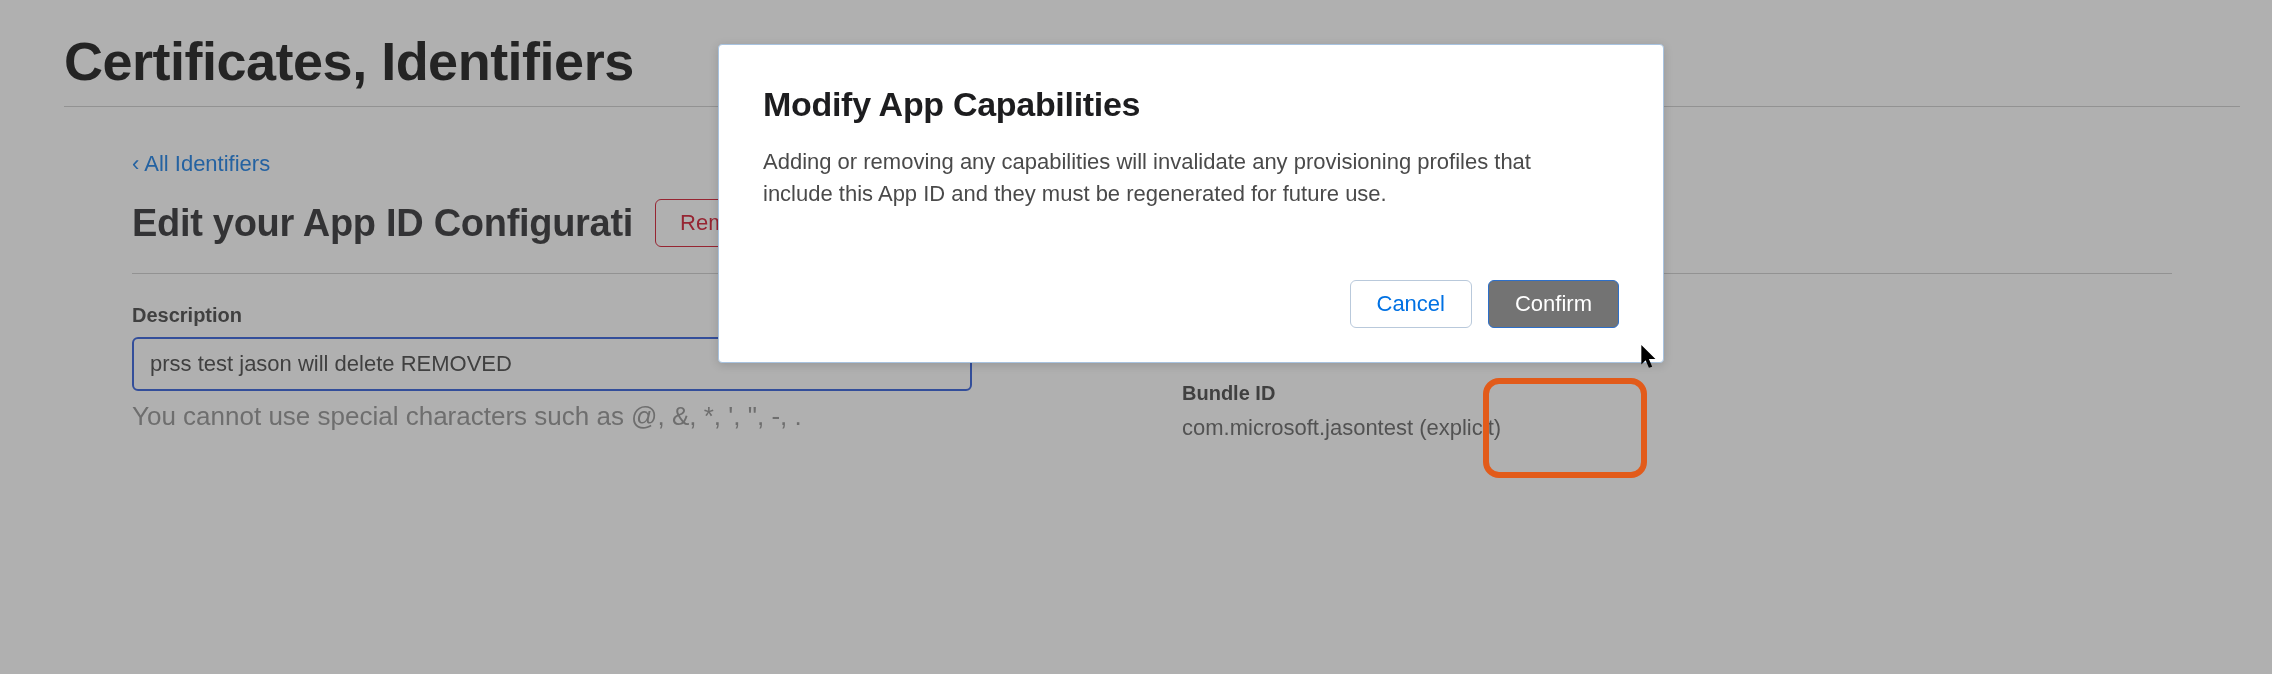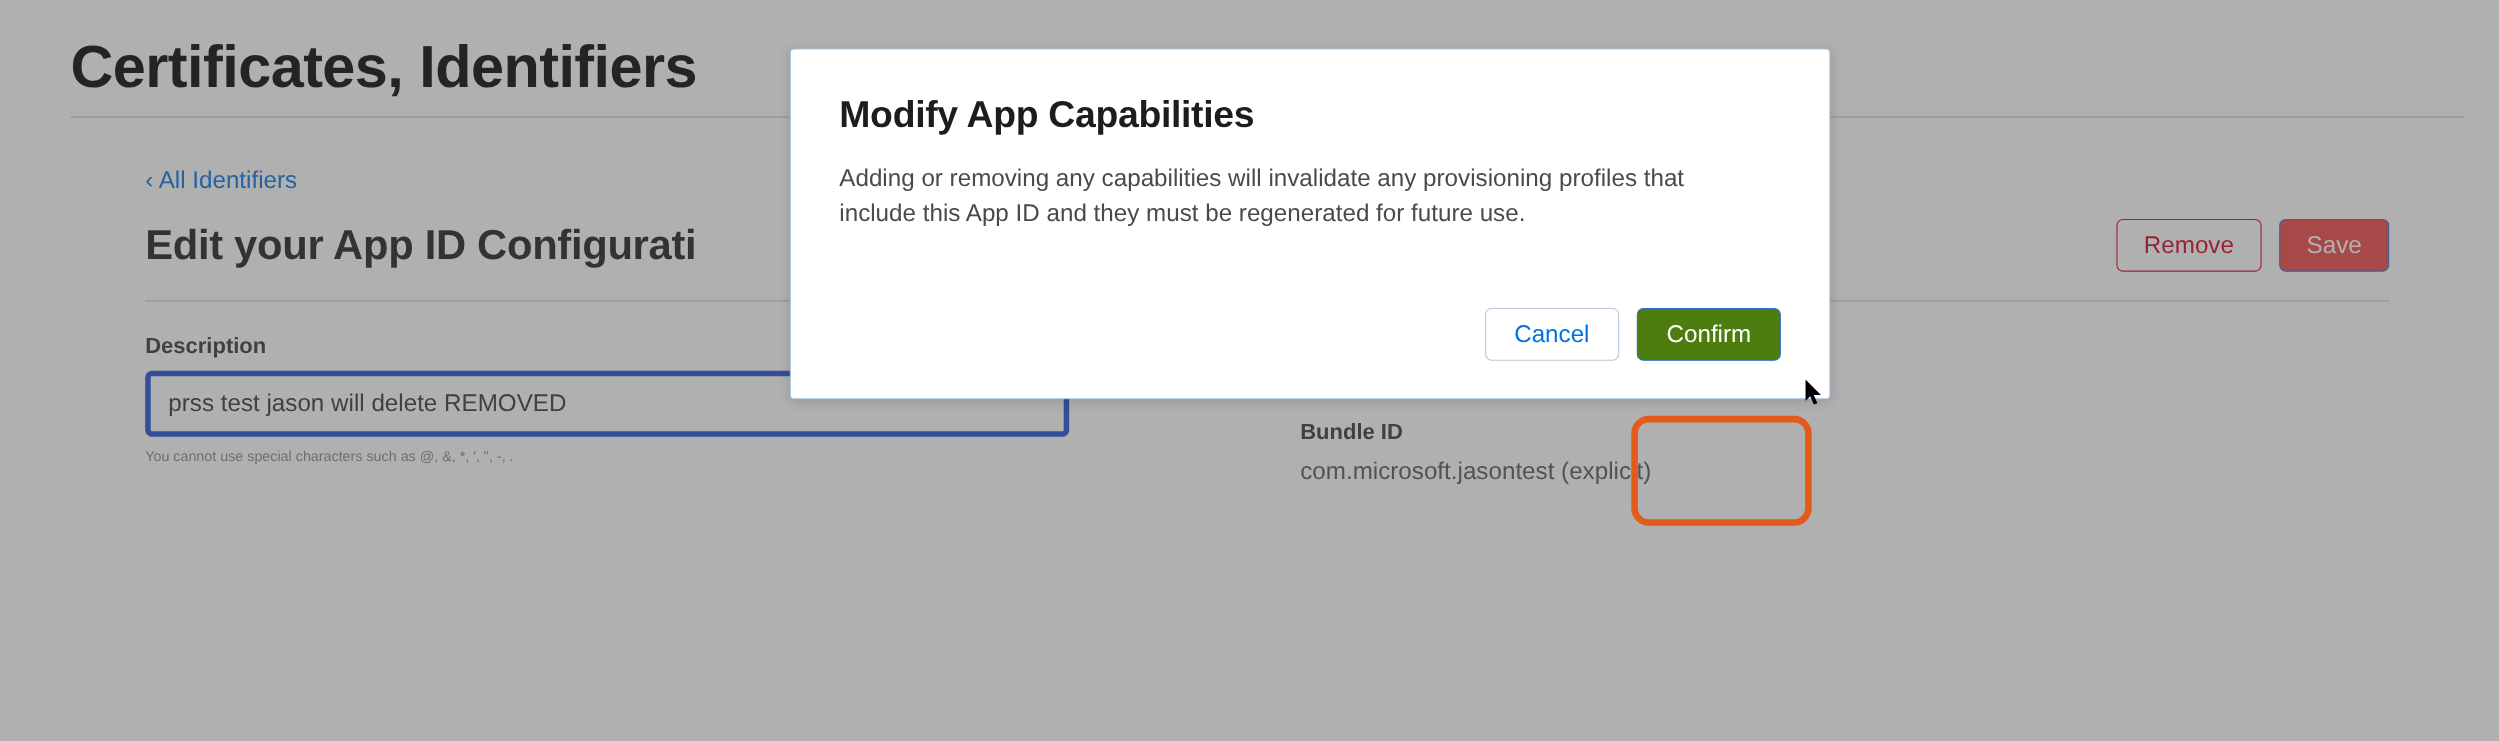--- a/index.html
+++ b/index.html
@@ -43,21 +43,21 @@
       color: #0071e3;
       font-size: 22px;
       font-weight: 400;
       text-decoration: none;
       display: inline-block;
       margin-bottom: 22px;
       cursor: pointer;
     }
     .subheader-row {
       display: flex;
-      justify-content: space-between;
+      justify-content: flex-start;
       align-items: center;
       margin-bottom: 26px;
     }
     .subheader-title {
       font-size: 38px;
       font-weight: 700;
       color: #1d1d1f;
       letter-spacing: -0.3px;
     }
     .action-buttons {
@@ -104,28 +104,28 @@
     .field-static {
       font-size: 22px;
       color: #555555;
       margin-bottom: 30px;
     }
     .text-input {
       width: 840px;
       max-width: 100%;
       padding: 12px 16px;
       font-size: 22px;
-      border: 5px solid #1d4ed8;
+      border: 2px solid #1d4ed8;
       border-radius: 6px;
       color: #333333;
       background: #ffffff;
       margin-bottom: 10px;
     }
     .field-hint {
-      font-size: 13px;
+      font-size: 26px;
       color: #888888;
     }
     .dim-overlay {
       position: absolute;
       top: 0;
       left: 0;
       width: 100%;
       height: 100%;
       background: rgba(80, 80, 80, 0.45);
     }
@@ -163,21 +163,21 @@
     .btn-cancel {
       background: #ffffff;
       color: #0071e3;
       border: 1.5px solid #b9c9db;
       padding: 10px 26px;
       font-size: 22px;
       border-radius: 6px;
       cursor: pointer;
     }
     .btn-confirm {
-      background: #4d7c0f;
+      background: #737373;
       color: #ffffff;
       border: 1px solid #2d6fc9;
       padding: 10px 26px;
       font-size: 22px;
       border-radius: 6px;
       cursor: pointer;
     }
     .highlight-ring {
       position: absolute;
       border: 6px solid #e25b1a;

